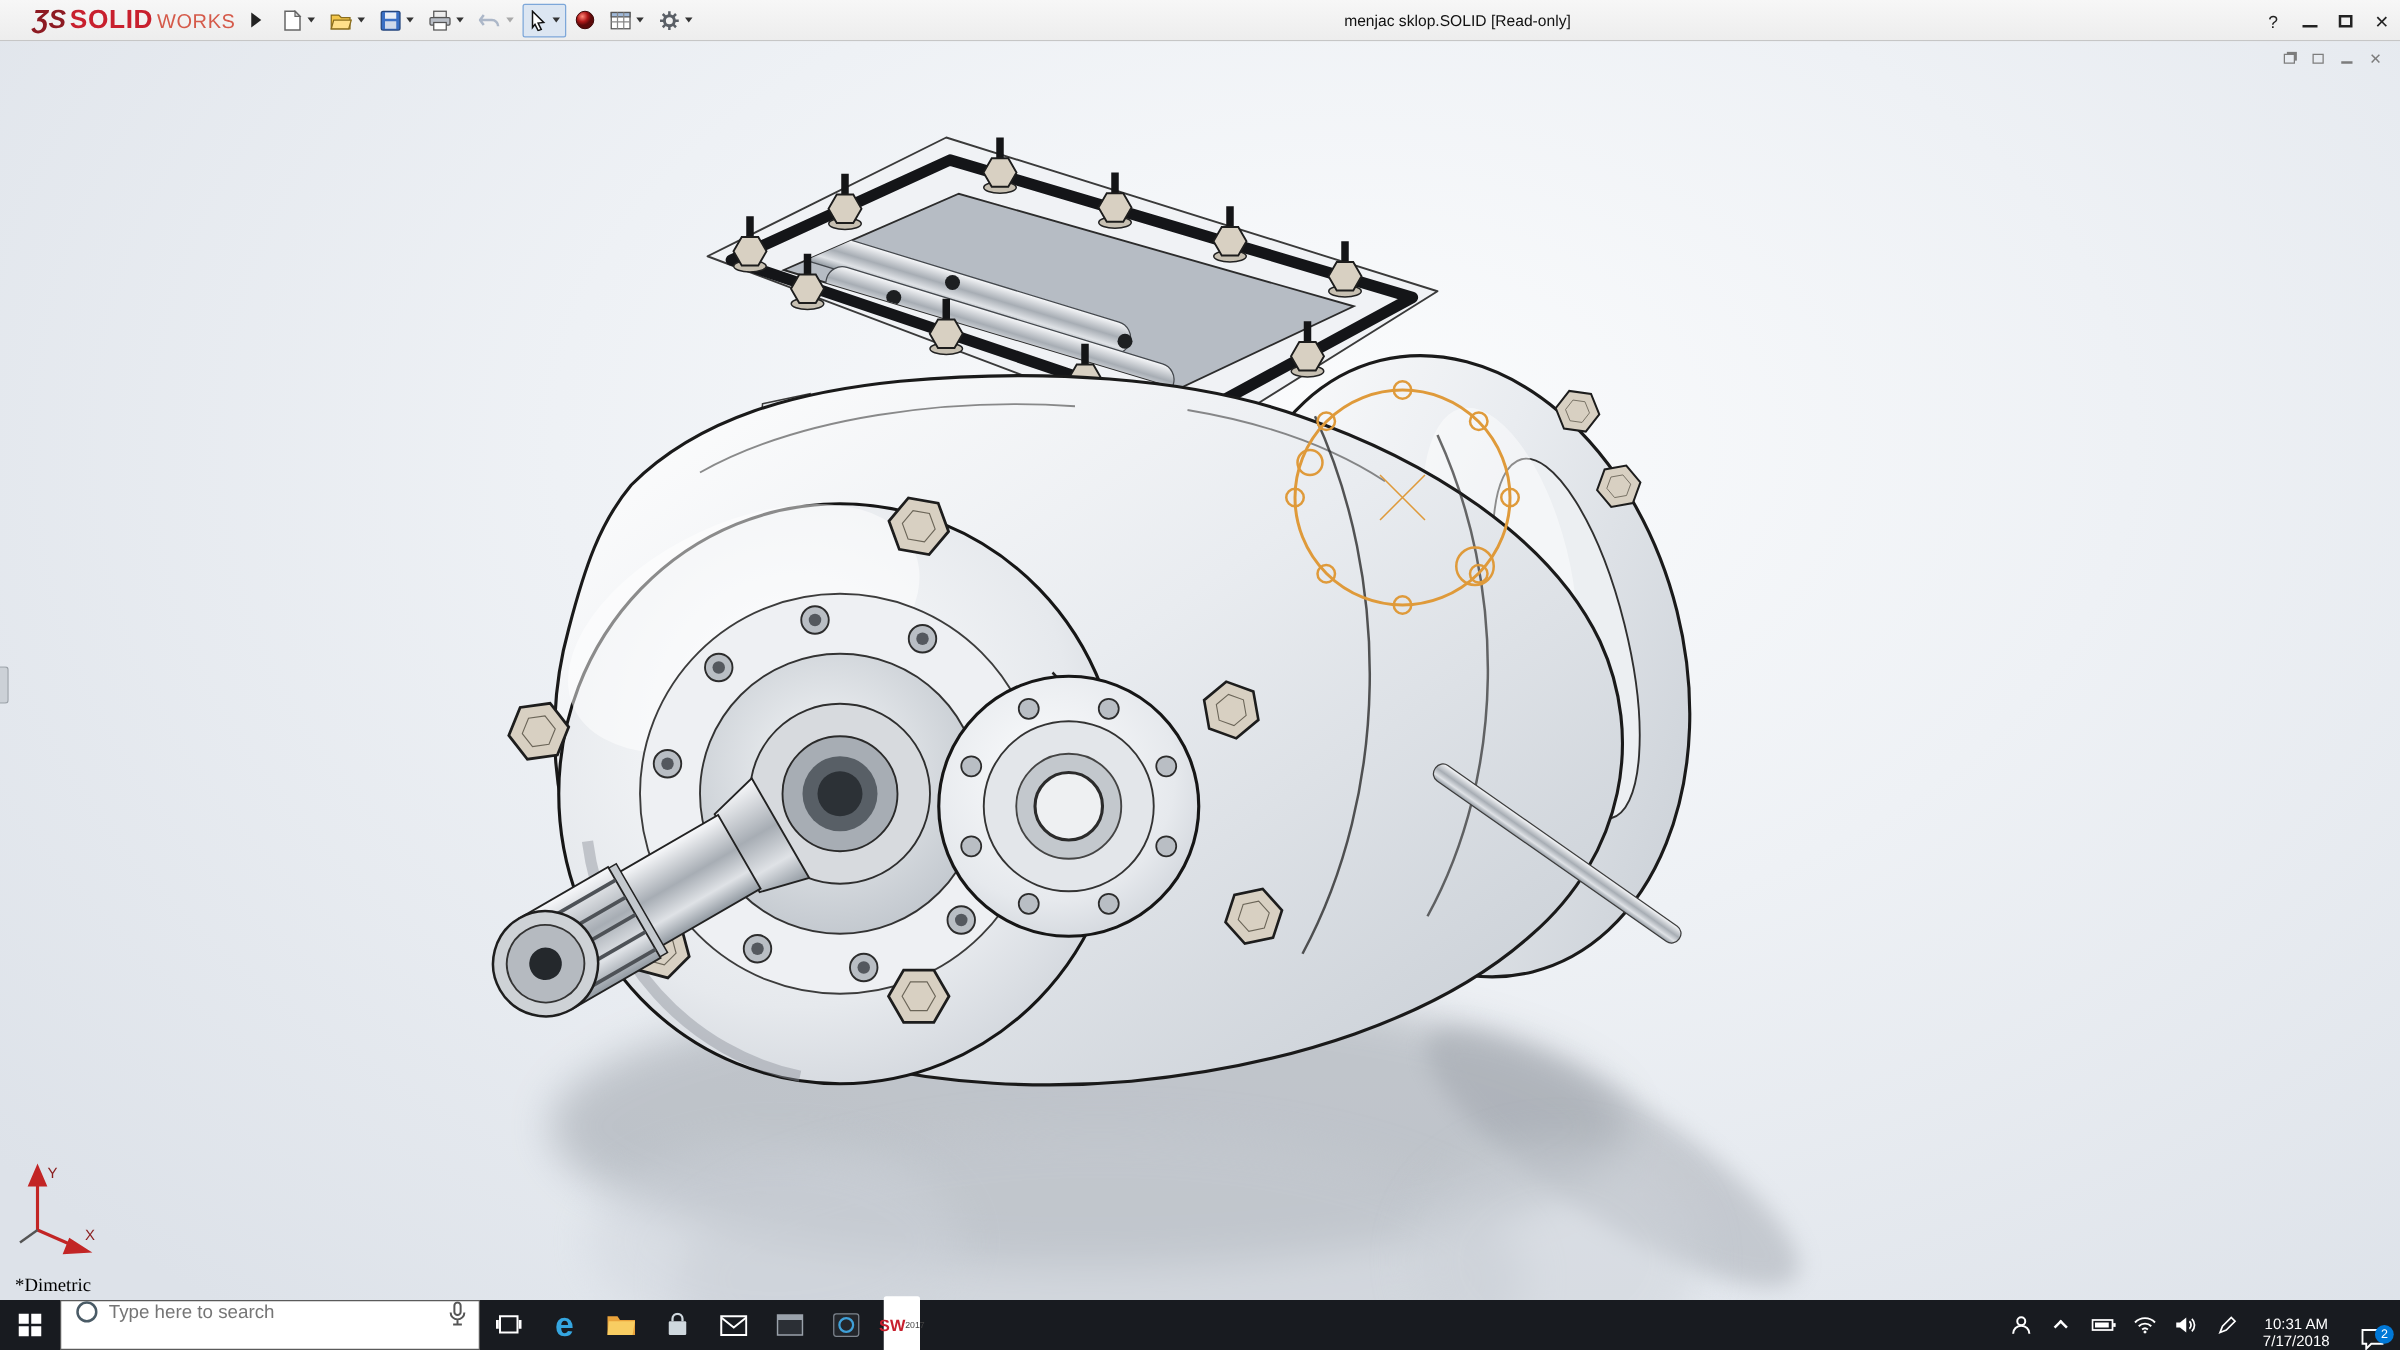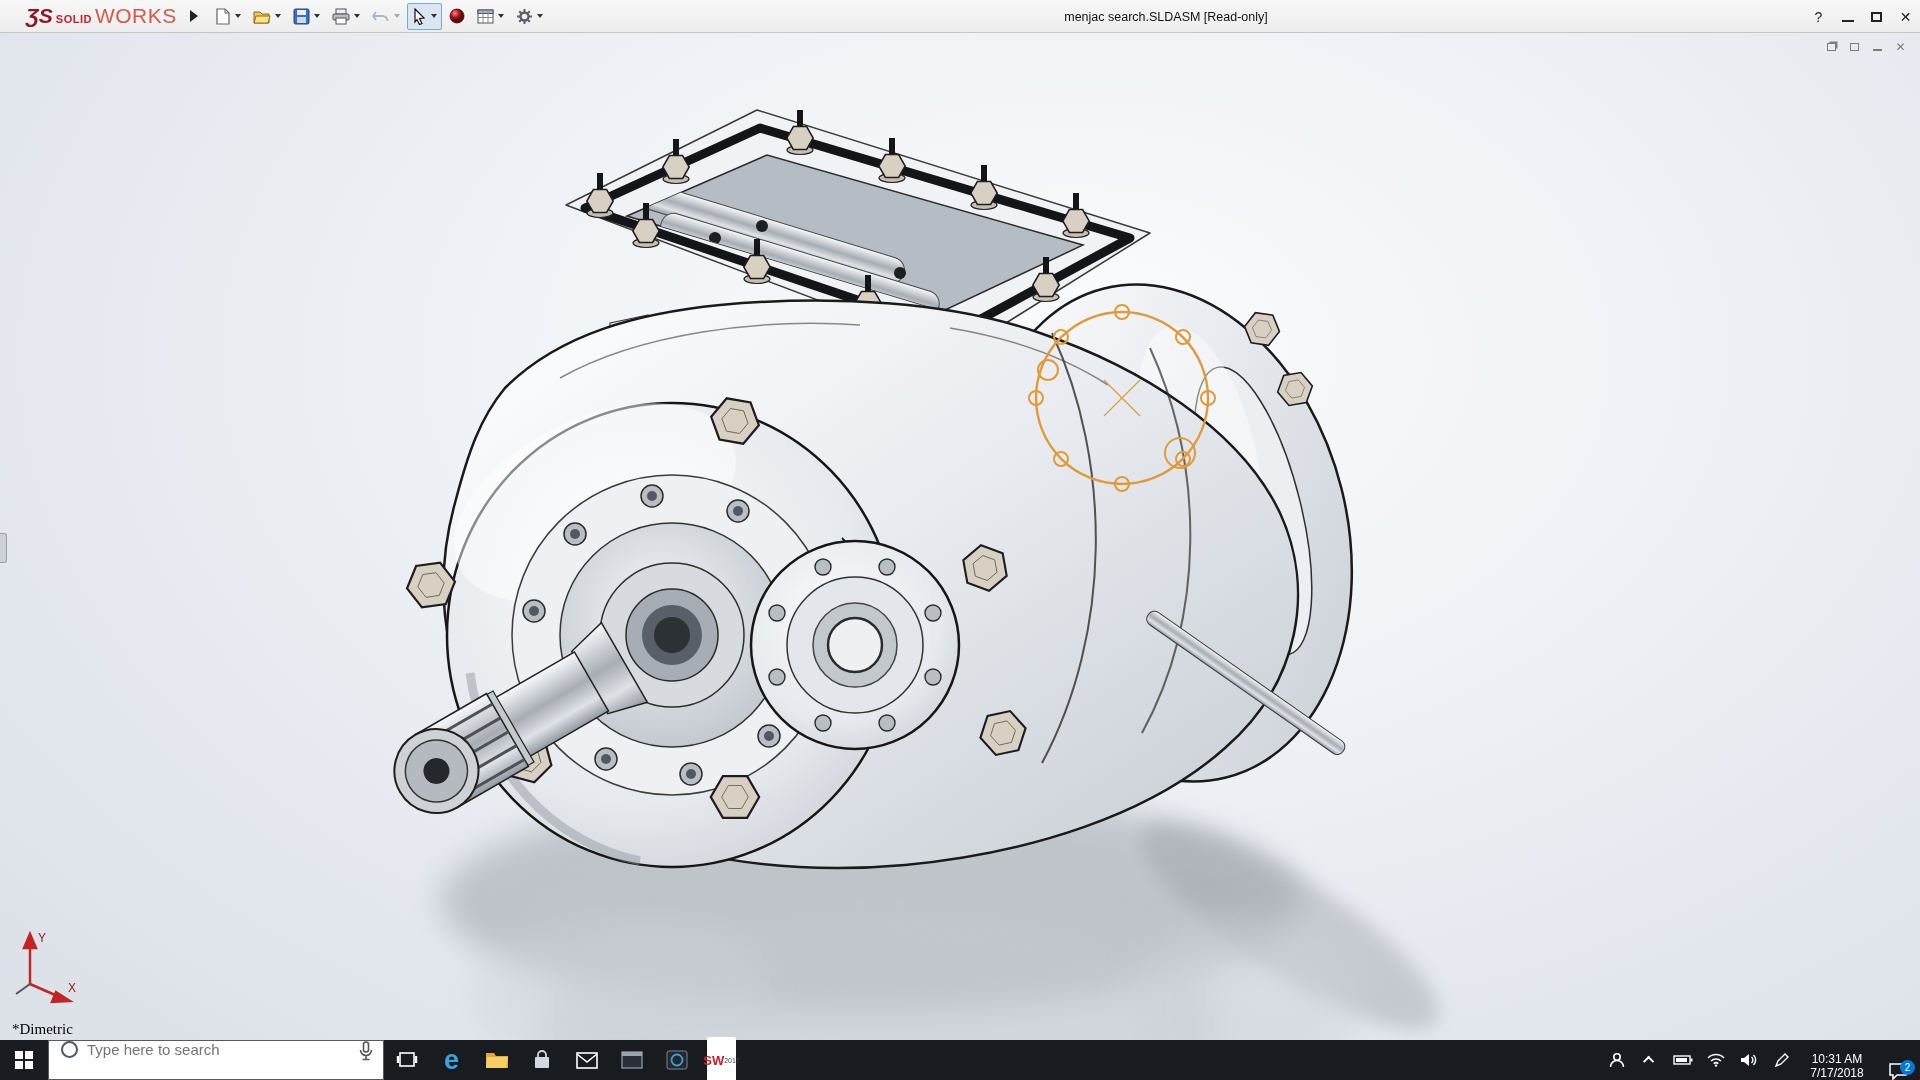--- a/index.html
+++ b/index.html
@@ -5,22 +5,22 @@
   * { margin:0; padding:0; box-sizing:border-box; }
   html,body { width:1920px; height:1080px; overflow:hidden; font-family:"Liberation Sans", sans-serif; }
   .screen { position:relative; width:1920px; height:1080px; background:#e8ebef; }
 
   
   .titlebar { position:absolute; top:0; left:0; width:1920px; height:33px;
     background:linear-gradient(#f7f7f7,#ededed); border-bottom:1px solid #c6c6c6;
     display:flex; align-items:center; }
   .brand { display:flex; align-items:baseline; padding-left:26px; gap:3px; }
   .brand .logo { font-size:21px; font-weight:bold; font-style:italic; color:#8d1a22; }
-  .brand .solid { font-size:11px; font-weight:bold; color:#c8202e; letter-spacing:.5px; }
-  .brand .works { font-size:21px; color:#d55a4a; letter-spacing:.5px; }
+  .brand .solid { font-size:21px; font-weight:bold; color:#c8202e; letter-spacing:.5px; }
+  .brand .works { font-size:16px; color:#d55a4a; letter-spacing:.5px; }
   .flyout-btn { width:18px; height:24px; display:flex; align-items:center; justify-content:center; margin:0 6px 0 8px; }
   .tri-right { width:0; height:0; border-left:8px solid #222; border-top:6px solid transparent; border-bottom:6px solid transparent; }
   .toolbar { display:flex; align-items:center; gap:2px; }
   .tb-btn { height:27px; padding:2px 4px; display:flex; align-items:center; gap:3px; border:1px solid transparent; border-radius:2px; }
   .tb-btn.pressed { background:#dce6f2; border-color:#7da7d9; }
   .tb-btn.disabled { opacity:.38; }
   .caret { width:0; height:0; border-top:4px solid #333; border-left:3.5px solid transparent; border-right:3.5px solid transparent; margin-left:1px; }
   .doc-title { position:absolute; left:1166px; transform:translateX(-50%); top:0; height:33px;
     display:flex; align-items:center; font-size:12.5px; color:#111; white-space:nowrap; }
   .win-controls { position:absolute; right:0; top:0; height:33px; display:flex; }
@@ -147,21 +147,21 @@
         <svg width="17" height="17" viewBox="0 0 17 17">
           <circle cx="8.5" cy="8.5" r="4" fill="none" stroke="#5a5f66" stroke-width="2.4"></circle>
           <g stroke="#5a5f66" stroke-width="2">
             <path d="M8.5,1 v3 M8.5,13 v3 M1,8.5 h3 M13,8.5 h3 M3.2,3.2 l2.1,2.1 M11.7,11.7 l2.1,2.1 M13.8,3.2 l-2.1,2.1 M5.3,11.7 l-2.1,2.1"></path>
           </g>
         </svg>
         <span class="caret"></span>
       </div>
     </div>
 
-    <div class="doc-title">menjac search.SLDASM [Read-only]</div>
+    <div class="doc-title">menjac sklop.SOLID [Read-only]</div>
 
     <div class="win-controls">
       <div class="wc-btn">?</div>
       <div class="wc-btn">
           <span class="wc-min"></span>
         </div>
       <div class="wc-btn">
           <span class="wc-max"></span>
         </div>
       <div class="wc-btn">✕</div>

